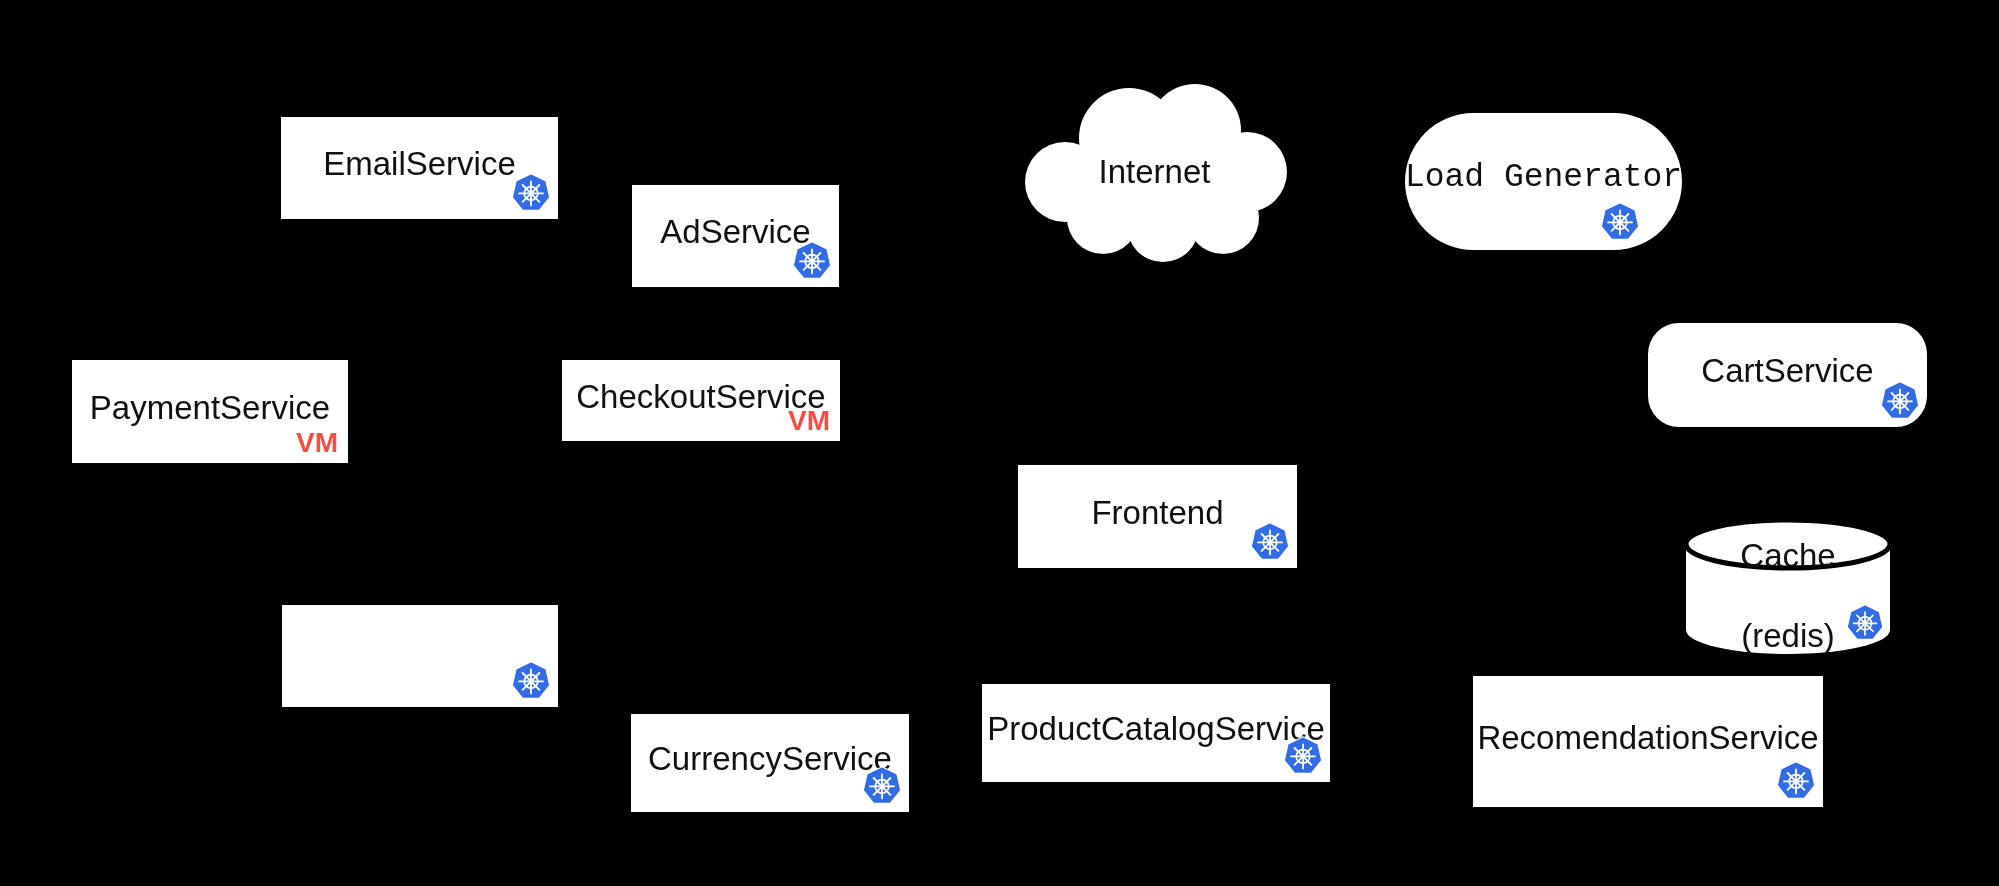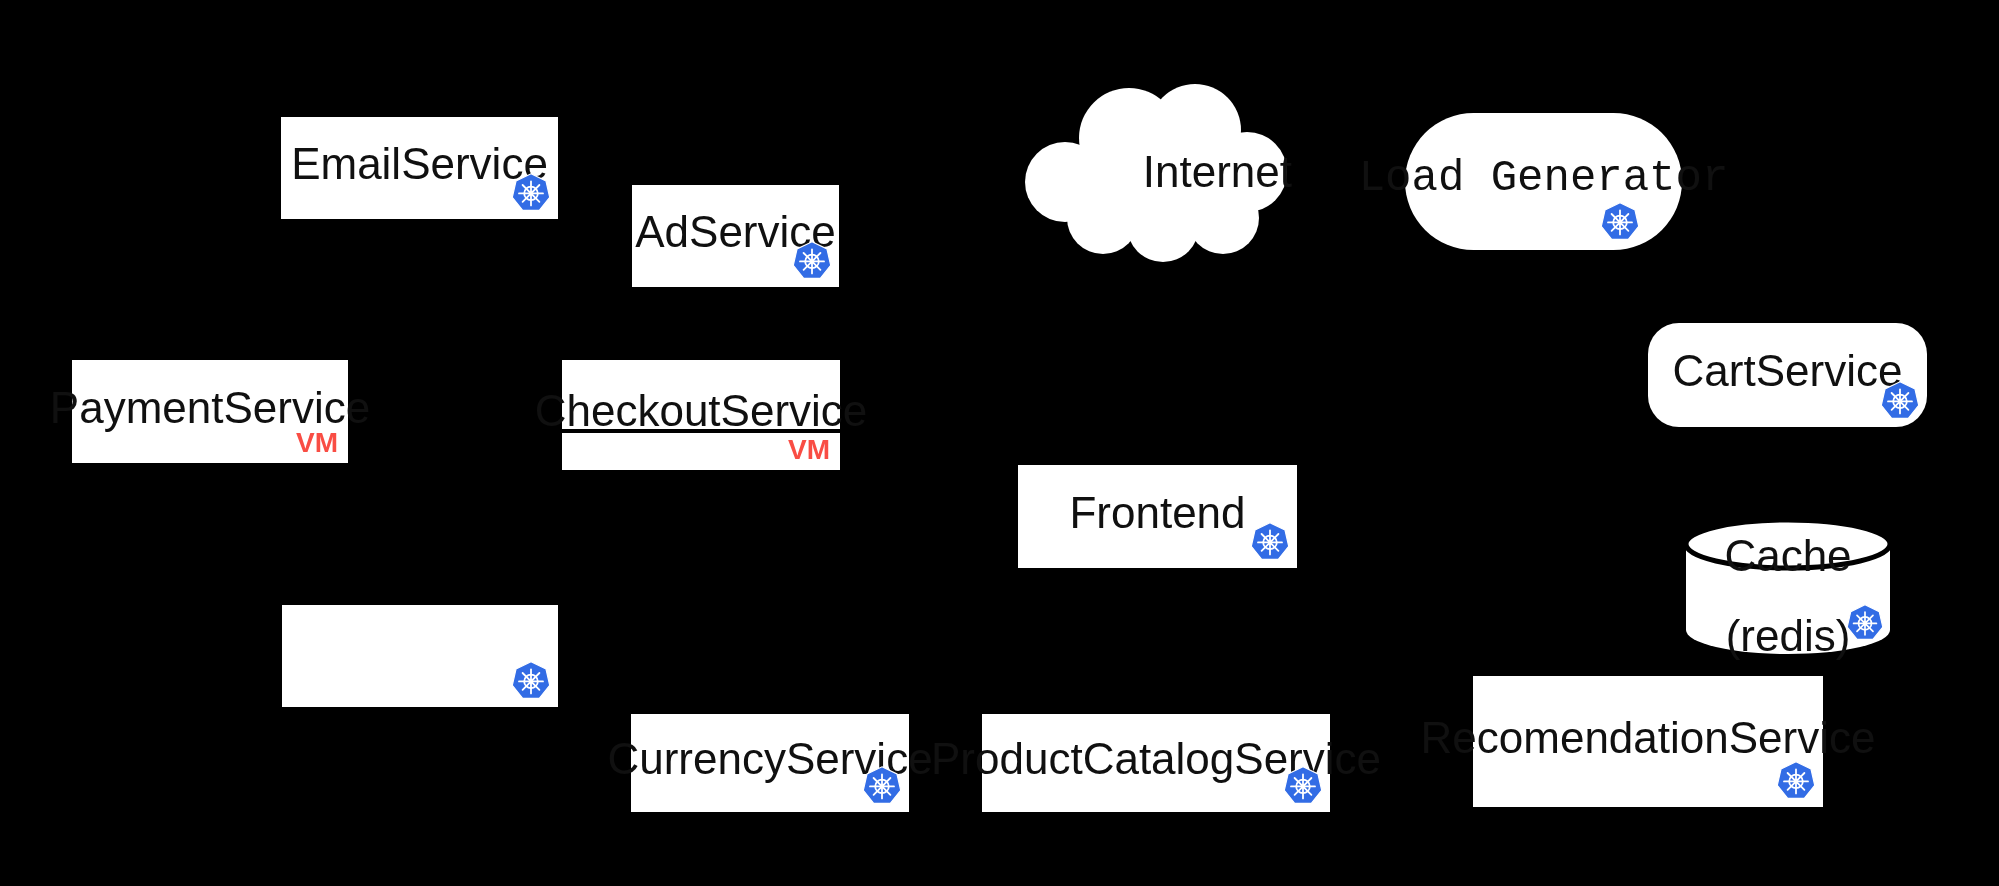--- a/index.html
+++ b/index.html
@@ -19,24 +19,24 @@
     font-family:"Liberation Sans",sans-serif;
   }
   #diagram-canvas{position:absolute;inset:0;}
   .node{
     position:absolute;
     display:flex;align-items:center;justify-content:center;
     box-sizing:border-box;
   }
   .shape-rect{background:var(--node-fill);}
   .shape-pill{background:var(--node-fill);border-radius:70px;font-family:Liberation Mono, monospace;}
-  .shape-cloud{background:transparent;justify-content:flex-end;}
+  .shape-cloud{background:transparent;}
   .shape-cylinder{background:transparent;}
   .label{
-    font-size:44px;
+    font-size:33px;
     color:var(--label-color);
     white-space:nowrap;
     z-index:1;
   }
   .shape-rect .label,.shape-pill .label{padding-bottom:8px;}
   .cloud-svg,.cyl-svg{position:absolute;left:0;top:0;width:100%;height:100%;}
   .cyl-labels{
     position:relative;z-index:1;
     display:flex;flex-direction:column;align-items:center;
     line-height:40px;padding-top:18px;gap:40px;
@@ -137,21 +137,21 @@
             <line x1="29" y1="72" x2="71" y2="30"></line>
           </g>
           <circle class="k8s-hub" cx="50" cy="51" r="6"></circle>
         </svg>
       </span>
     </div>
     <div class="node shape-rect" style="left: 72px; top: 360px; width: 276px; height: 103px;">
       <span class="label">PaymentService</span>
       <span class="vm-badge">VM</span>
     </div>
-    <div class="node shape-rect" style="left: 562px; top: 360px; width: 278px; height: 110px; text-decoration: underline;">
+    <div class="node shape-rect" style="left: 562px; top: 360px; width: 278px; height: 81px;">
       <span class="label">CheckoutService</span>
       <span class="vm-badge">VM</span>
     </div>
     <div class="node shape-rect" style="left: 1018px; top: 465px; width: 279px; height: 103px;">
       <span class="label">Frontend</span>
       <span class="k8s-icon">
         <svg viewBox="0 0 100 100" aria-hidden="true">
           <polygon class="k8s-hept" points="50,2 87.5,20.1 96.8,60.7 70.8,93.2 29.2,93.2 3.2,60.7 12.5,20.1"></polygon>
           <g class="k8s-wheel">
             <circle cx="50" cy="51" r="17"></circle>
@@ -211,21 +211,21 @@
             <circle cx="50" cy="51" r="17"></circle>
             <line x1="50" y1="21" x2="50" y2="81"></line>
             <line x1="20" y1="51" x2="80" y2="51"></line>
             <line x1="29" y1="30" x2="71" y2="72"></line>
             <line x1="29" y1="72" x2="71" y2="30"></line>
           </g>
           <circle class="k8s-hub" cx="50" cy="51" r="6"></circle>
         </svg>
       </span>
     </div>
-    <div class="node shape-rect" style="left: 982px; top: 714px; width: 348px; height: 98px;">
+    <div class="node shape-rect" style="left: 982px; top: 684px; width: 348px; height: 98px;">
       <span class="label">ProductCatalogService</span>
       <span class="k8s-icon">
         <svg viewBox="0 0 100 100" aria-hidden="true">
           <polygon class="k8s-hept" points="50,2 87.5,20.1 96.8,60.7 70.8,93.2 29.2,93.2 3.2,60.7 12.5,20.1"></polygon>
           <g class="k8s-wheel">
             <circle cx="50" cy="51" r="17"></circle>
             <line x1="50" y1="21" x2="50" y2="81"></line>
             <line x1="20" y1="51" x2="80" y2="51"></line>
             <line x1="29" y1="30" x2="71" y2="72"></line>
             <line x1="29" y1="72" x2="71" y2="30"></line>

